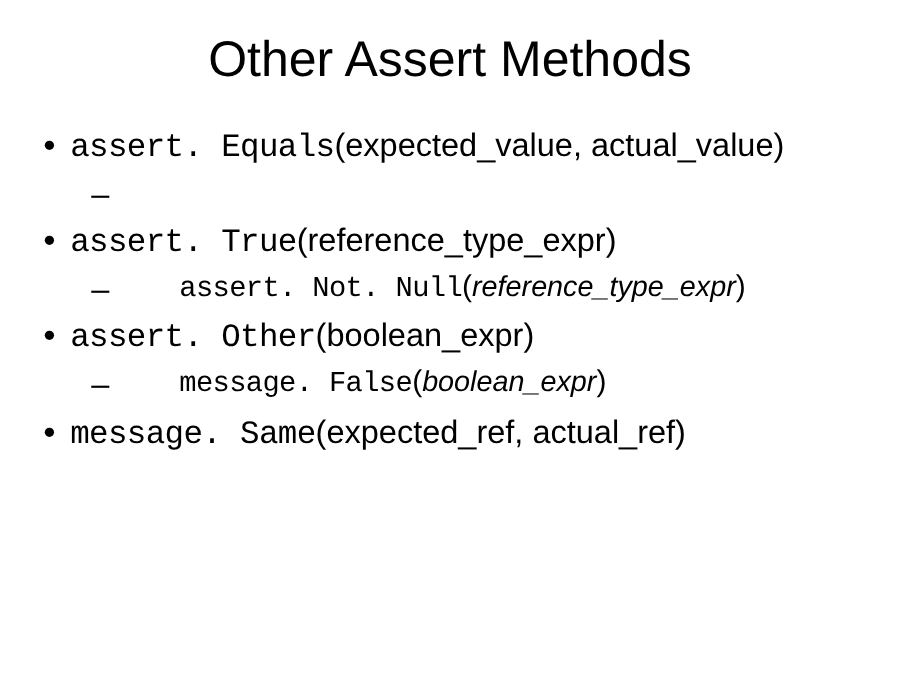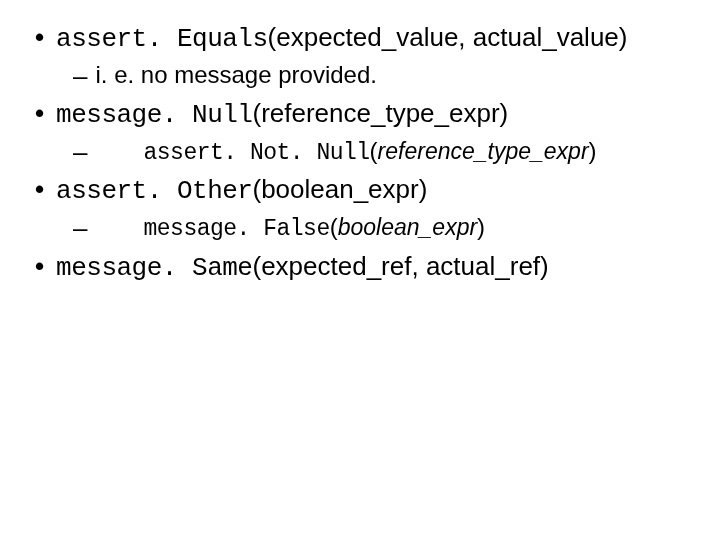--- a/index.html
+++ b/index.html
@@ -60,39 +60,39 @@
   }
   .ital {
   }
   .sub .mono { font-size: 23px; margin-left: 48px; }
   .sub .ital-sm { font-style: italic; font-size: 23px; }
 </style>
 </head>
 <body>
 
 <div class="slide">
+  <h1 class="title">Other Assert Methods</h1>
 
   <div class="content">
 
     <div class="bullet">
       <span class="bullet-dot">•</span>
       <span class="bullet-body">
         <span class="mono">assert. Equals</span><span>(</span><span class="ital">expected_value</span><span>, </span><span class="ital">actual_value</span><span>)</span>
       </span>
     </div>
 
     <div class="sub">
       <span class="sub-dash">–</span>
-      <span class="sub-body">i. e. no message provided.</span>
     </div>
 
     <div class="bullet">
       <span class="bullet-dot">•</span>
       <span class="bullet-body">
-        <span class="mono">message. Null</span><span>(</span><span class="ital">reference_type_expr</span><span>)</span>
+        <span class="mono">assert. True</span><span>(</span><span class="ital">reference_type_expr</span><span>)</span>
       </span>
     </div>
 
     <div class="sub">
       <span class="sub-dash">–</span>
       <span class="sub-body">
         <span class="mono">assert. Not. Null</span><span>(</span><span class="ital-sm">reference_type_expr</span><span>)</span>
       </span>
     </div>
 

